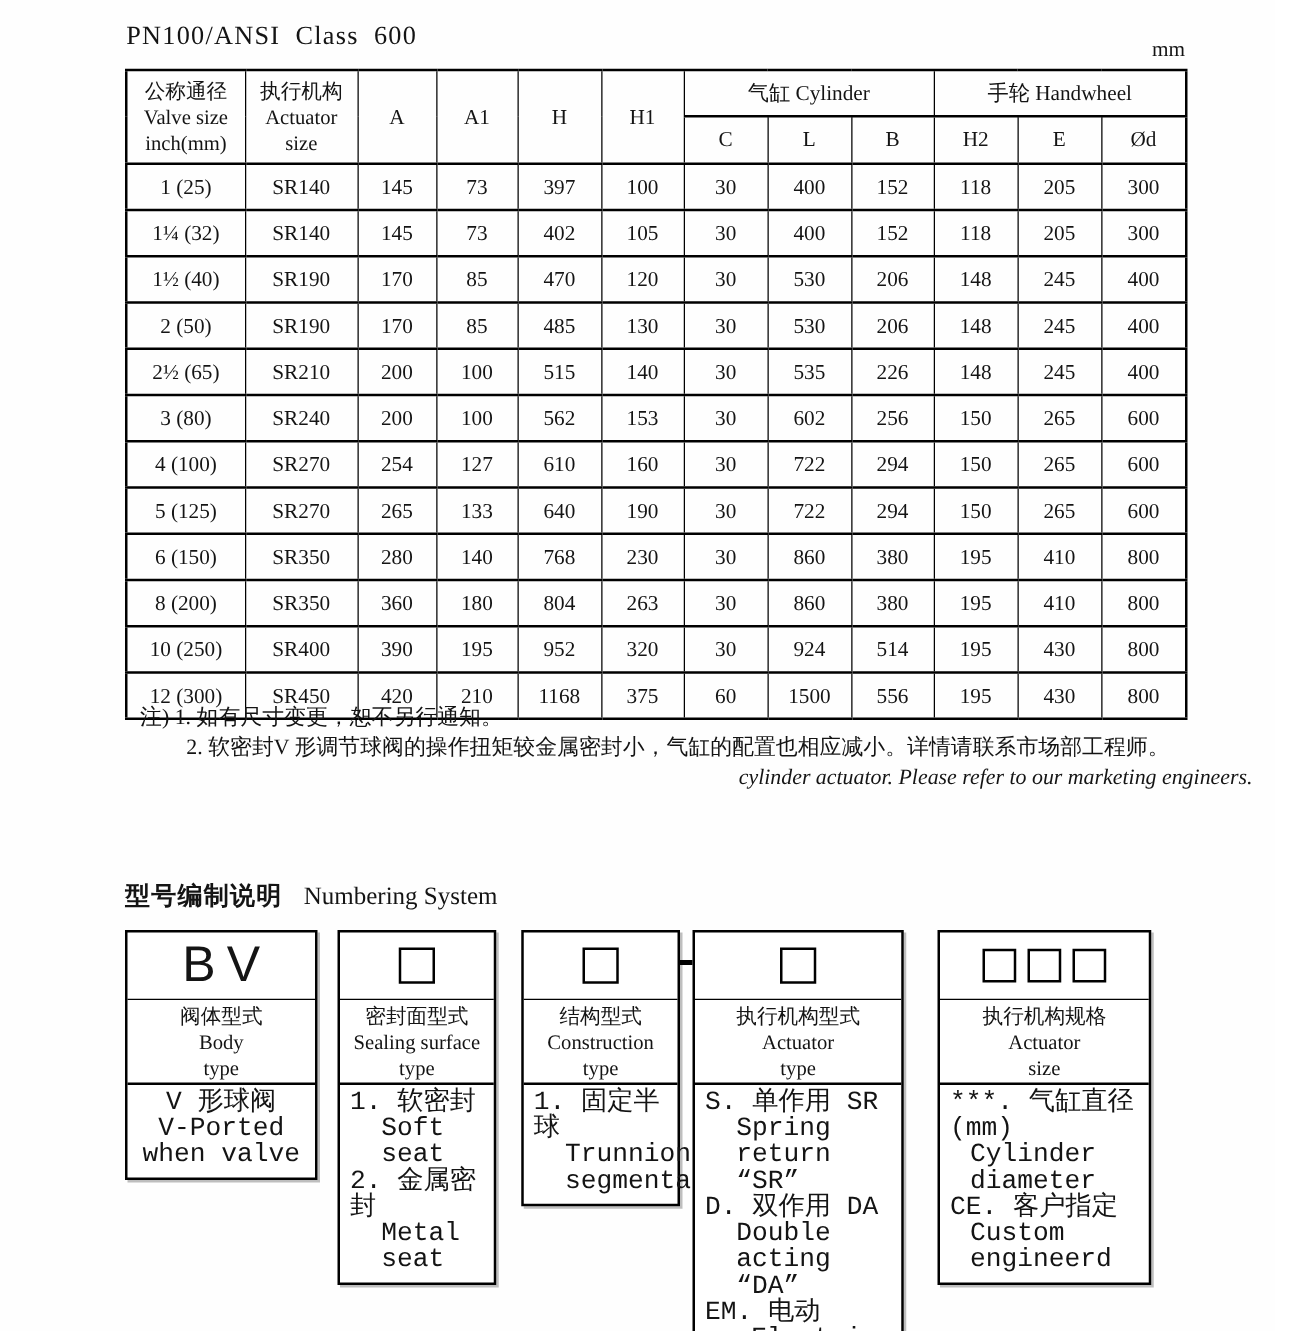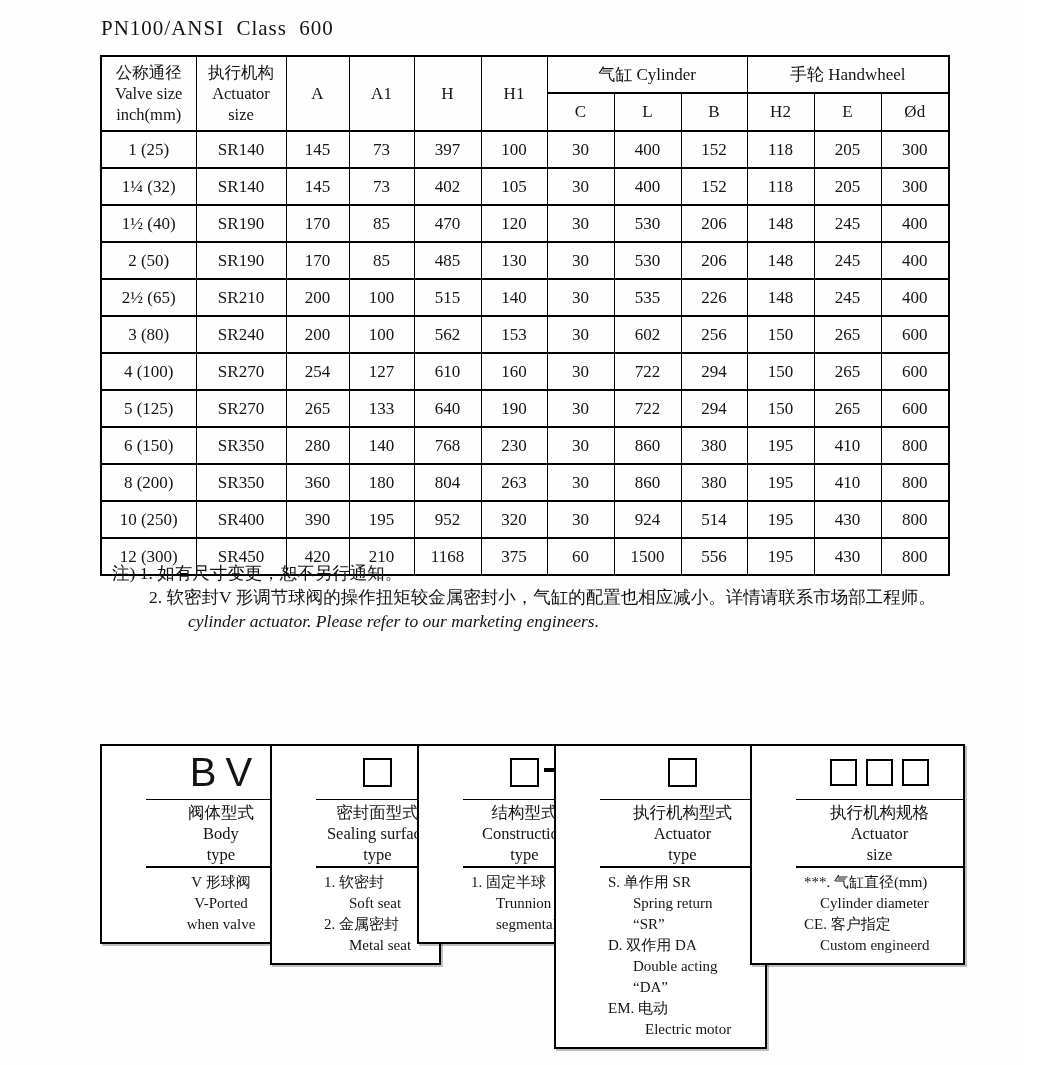--- a/index.html
+++ b/index.html
@@ -31,56 +31,57 @@
   table.dim { border:2px solid #000; }
   table.dim thead tr.gh { height:37px; }
   table.dim thead tr.sh { height:38px; }
   table.dim thead .hline { line-height:21px; font-size:16.5px; }
   table.dim tbody td { height:35px; }
   
   .notes { position:absolute; left:112px; top:561px; width:890px; font-size:17.5px; }
   .notes .ln { line-height:24px; white-space:nowrap; }
   .notes .ind1 { margin-left:37px; }
   .notes .ind2 { margin-left:42px; }
-  .notes .ind3 { margin-left:76px; }
+  .notes .ind3 { margin-left:24px;text-align:right; }
   .notes .en .ln { font-style:italic; }
   
   .num-heading { position:absolute; left:100px; top:703px; font-size:20px; white-space:nowrap; }
   .num-heading .cn { font-weight:bold; letter-spacing:1px; }
   .num-heading .en { margin-left:12px; }
   .boxes { position:absolute; left:100px; top:744px; width:860px; height:312px; }
   .nbox { position:absolute; top:0; border:2px solid #000; background:#fff;
-          box-shadow:2px 2px 0 rgba(0,0,0,0.25);padding-left:44px; }
+          box-shadow:2px 2px 0 rgba(0,0,0,0.25); }
   .code-cell { height:53px; border-bottom:1px solid #000;
                display:flex; align-items:center; justify-content:center; gap:9px; }
   .code-text { font-family:"Liberation Sans","DejaVu Sans",sans-serif;
                font-size:40px; letter-spacing:9px; text-indent:9px; }
   .sq { width:29px; height:29px; border:2.5px solid #000; box-sizing:border-box; }
   .sq.sm { width:27px; height:27px; }
   .title-cell { height:66px; border-bottom:2.5px solid #000;
                 display:flex; flex-direction:column; justify-content:center;
                 text-align:center; font-size:16.5px; line-height:21px; }
-  .content-cell { padding:4px 3px 7px 8px; font-size:15px; line-height:21px; }
+  .content-cell { padding:4px 3px 7px 8px; font-size:21px; line-height:21px;font-family:Liberation Mono, monospace; }
   .content-cell .ind1 { padding-left:25px; }
   .content-cell .ind2 { padding-left:37px; }
   .content-cell .ind3 { padding-left:16px; }
   .nbox.center .content-cell { text-align:center; padding-left:3px; }
   .b0 { left:0;   width:150px; }
   .b1 { left:170px; width:123px; }
   .b2 { left:317px; width:123px; }
   .b3 { left:454px; width:165px; }
   .b4 { left:650px; width:167px; }
   .dash-sep { position:absolute; left:444px; top:24px; width:25px; height:4px; background:#000; }
 </style>
 </head>
 <body>
 
 <div class="sheet">
 
   <div class="page-title">PN100/ANSI Class 600</div>
+  <div class="units-label">mm</div>
 
   <table class="dim">
     <colgroup>
       <col style="width:95px">
         <col style="width:90px">
         <col style="width:63px">
         <col style="width:65px">
       <col style="width:67px">
         <col style="width:66px">
         <col style="width:67px">
@@ -293,20 +294,24 @@
   <div class="notes">
     <div class="cn">
         <div class="ln ind0">注) 1. 如有尺寸变更，恕不另行通知。</div>
         <div class="ln ind1">2. 软密封V 形调节球阀的操作扭矩较金属密封小，气缸的配置也相应减小。详情请联系市场部工程师。</div>
       </div>
     <div class="en">
         <div class="ln ind3">cylinder actuator. Please refer to our marketing engineers.</div>
       </div>
   </div>
 
+  <div class="num-heading">
+    <span class="cn">型号编制说明</span>
+    <span class="en">Numbering System</span>
+  </div>
 
   <div class="boxes">
 
     <div class="nbox b0 center">
       <div class="code-cell">
         <span class="code-text">BV</span>
       </div>
       <div class="title-cell">
         <div>阀体型式</div>
         <div>Body</div>

